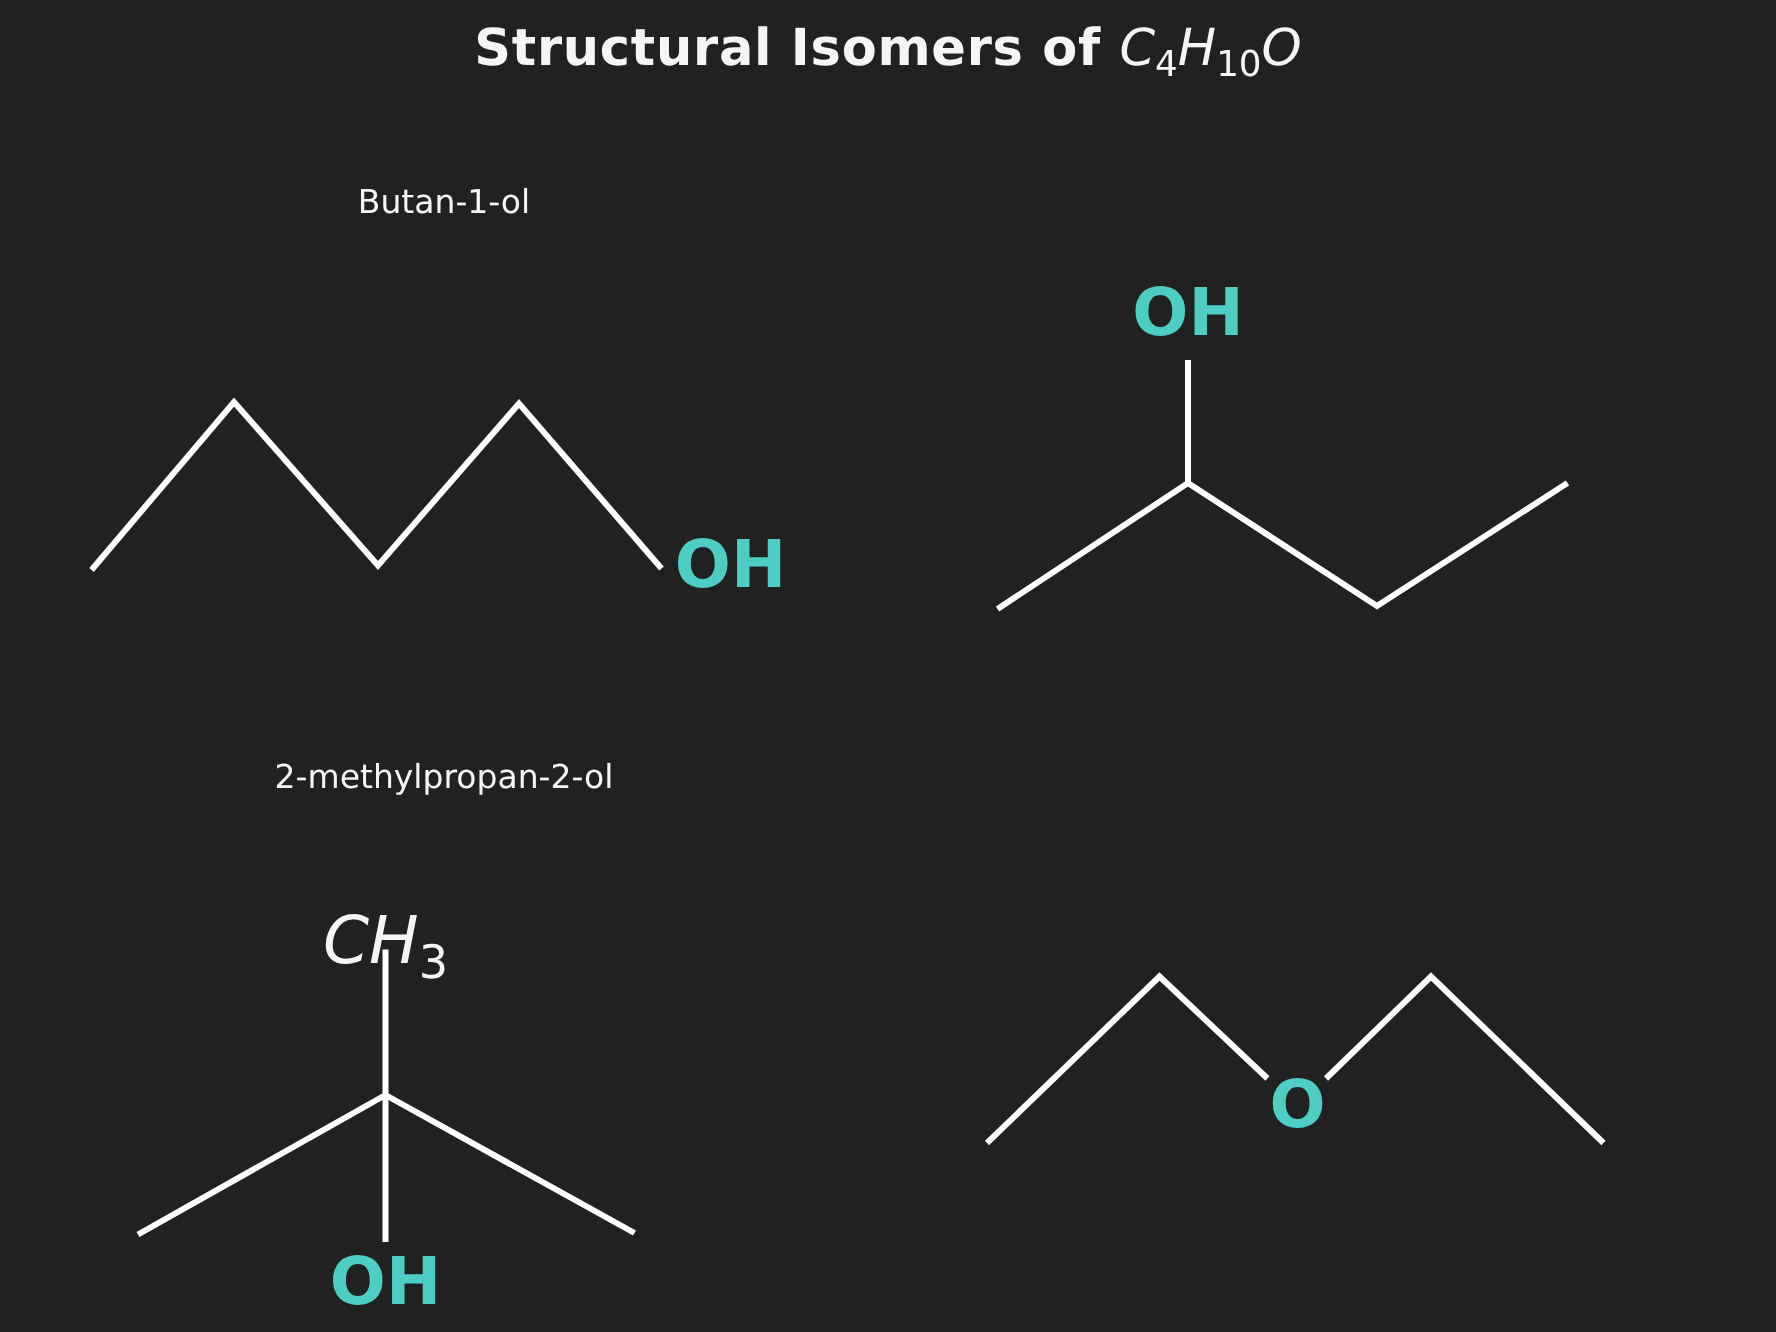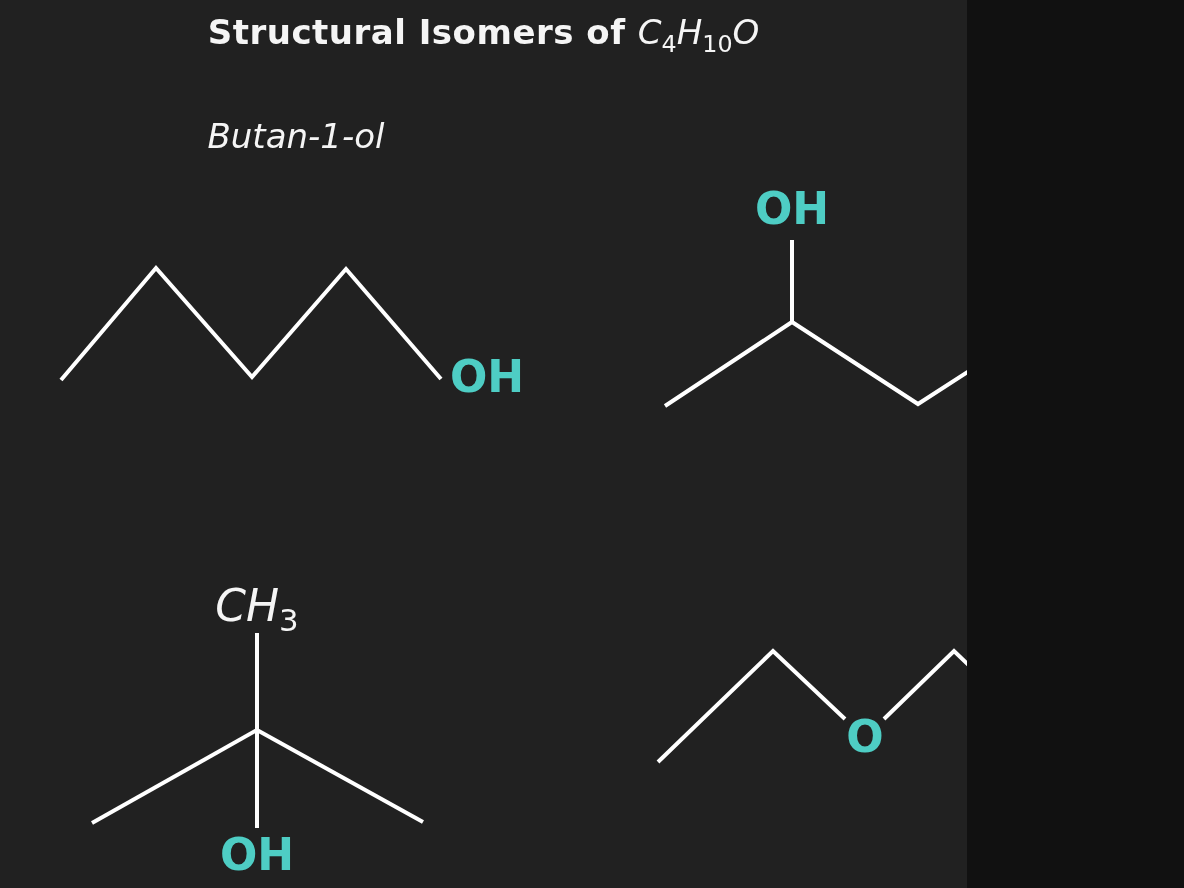--- a/index.html
+++ b/index.html
@@ -1,18 +1,18 @@
 <!DOCTYPE html>
 <html style="--bg: #212121; --text: #f5f5f5; --bond: #ffffff; --accent: #4ECDC4;"><head>
 <meta charset="utf-8">
 <style>
   html, body { margin: 0; padding: 0; background: #111; }
   .stage {
     position: relative;
-    width: 967px;
+    width: 1184px;
     height: 888px;
     background: var(--bg, #212121);
     font-family: "DejaVu Sans", "Liberation Sans", sans-serif;
     overflow: hidden;
   }
   .main-title {
     position: absolute;
     left: 0; top: 11px;
     width: 100%;
     text-align: center;
@@ -30,24 +30,23 @@
   sub {
     font-size: 0.70em;
     font-style: normal;
     line-height: 0;
   }
   .panel-name {
     position: absolute;
     width: 592px;
     text-align: center;
     color: var(--text, #f5f5f5);
-    font-size: 34px;
+    font-size: 22px;
     line-height: 30px;
     font-weight: 400;
-    font-style: italic;
   }
   .pn-tl { left: 0;   top: 121px; }
   .pn-tr { left: 592px; top: 121px; }
   .pn-bl { left: 0;   top: 504px; }
   .pn-br { left: 592px; top: 504px; }
   .atom {
     position: absolute;
     transform: translate(-50%, -50%);
     font-weight: bold;
     font-size: 44px;
@@ -91,26 +90,27 @@
 
     <polyline points="658,762 773,651 845,719"></polyline>
     <polyline points="884,719 954,651 1069,762"></polyline>
   </svg>
 
   <div class="main-title">
     <span>Structural Isomers of </span><span class="formula"><span>C</span><sub>4</sub><span>H</span><sub>10</sub><span>O</span></span>
   </div>
 
   <div class="panel-name pn-tl">Butan-1-ol</div>
+  <div class="panel-name pn-bl">2-methylpropan-2-ol</div>
 
   <div class="atom" style="left:487px; top:377px;">OH</div>
 
   <div class="atom" style="left:792px; top:209px;">OH</div>
 
-  <div class="atom methyl" style="left:257px; top:606px;">
+  <div class="atom methyl" style="left:257px; top:628px;">
     <span>CH</span><sub>3</sub>
   </div>
 
   <div class="atom" style="left:257px; top:855px;">OH</div>
 
   <div class="atom" style="left:865px; top:737px;">O</div>
 
 </div>
 
 </body></html>

